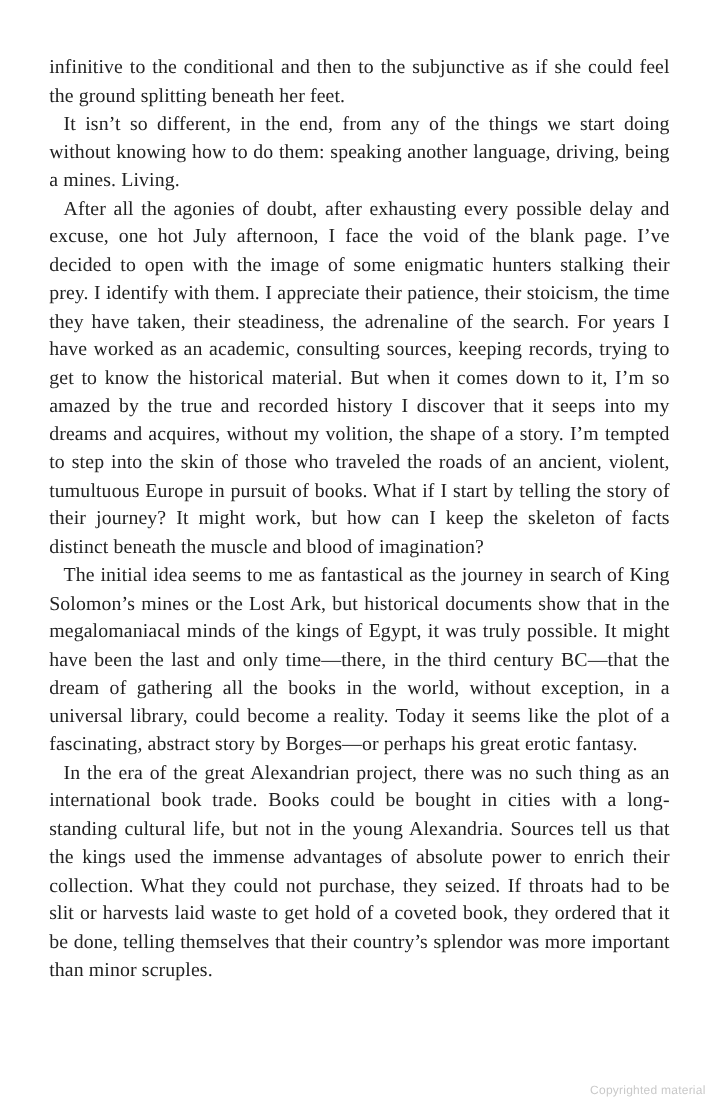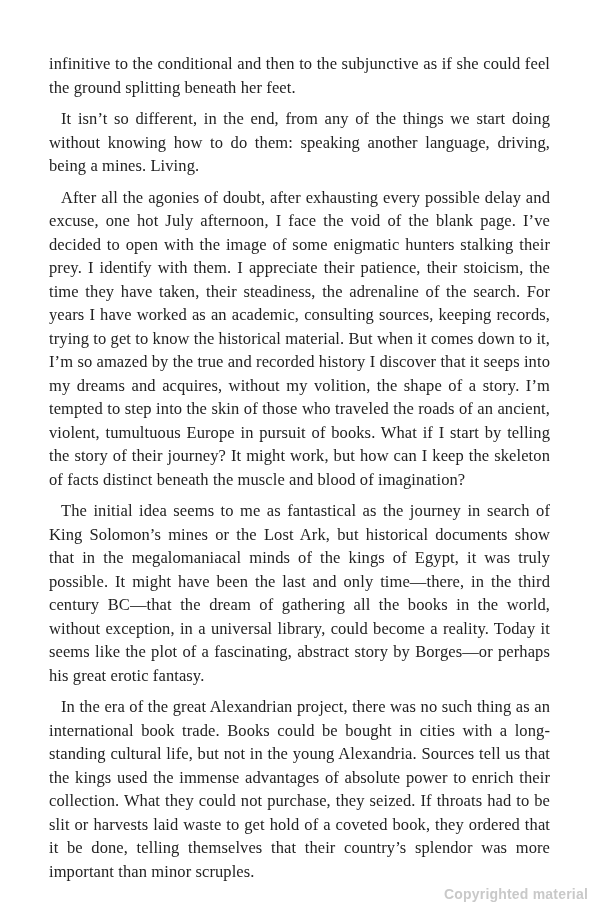--- a/index.html
+++ b/index.html
@@ -24,36 +24,35 @@
     top: 44px;
     left: 41px;
     width: 517px;
     color: var(--text, #222222);
     font-size: 16.5px;
     line-height: 23.5px;
     text-align: justify;
     letter-spacing: 0.1px;
   }
   .para {
-    margin: 8px;
+    margin: 0;
     padding: 0;
     text-indent: 12px;
   }
   .para.no-indent {
     text-indent: 0;
   }
   .copyright {
     position: absolute;
     right: 12px;
-    bottom: 21px;
+    bottom: 8px;
     font-family: "Liberation Sans", sans-serif;
-    font-size: 14px;
+    font-size: 10px;
     color: var(--copyright, #c9c9c9);
     letter-spacing: 0.2px;
-    font-weight: bold;
   }
 </style>
 </head>
 <body>
 
 <div class="page">
   <div class="text-block">
     <p class="para no-indent">infinitive to the conditional and then to the subjunctive as if she could feel the ground splitting beneath her feet.</p>
     <p class="para">It isn’t so different, in the end, from any of the things we start doing without knowing how to do them: speaking another language, driving, being a mines. Living.</p>
     <p class="para">After all the agonies of doubt, after exhausting every possible delay and excuse, one hot July afternoon, I face the void of the blank page. I’ve decided to open with the image of some enigmatic hunters stalking their prey. I identify with them. I appreciate their patience, their stoicism, the time they have taken, their steadiness, the adrenaline of the search. For years I have worked as an academic, consulting sources, keeping records, trying to get to know the historical material. But when it comes down to it, I’m so amazed by the true and recorded history I discover that it seeps into my dreams and acquires, without my volition, the shape of a story. I’m tempted to step into the skin of those who traveled the roads of an ancient, violent, tumultuous Europe in pursuit of books. What if I start by telling the story of their journey? It might work, but how can I keep the skeleton of facts distinct beneath the muscle and blood of imagination?</p>

